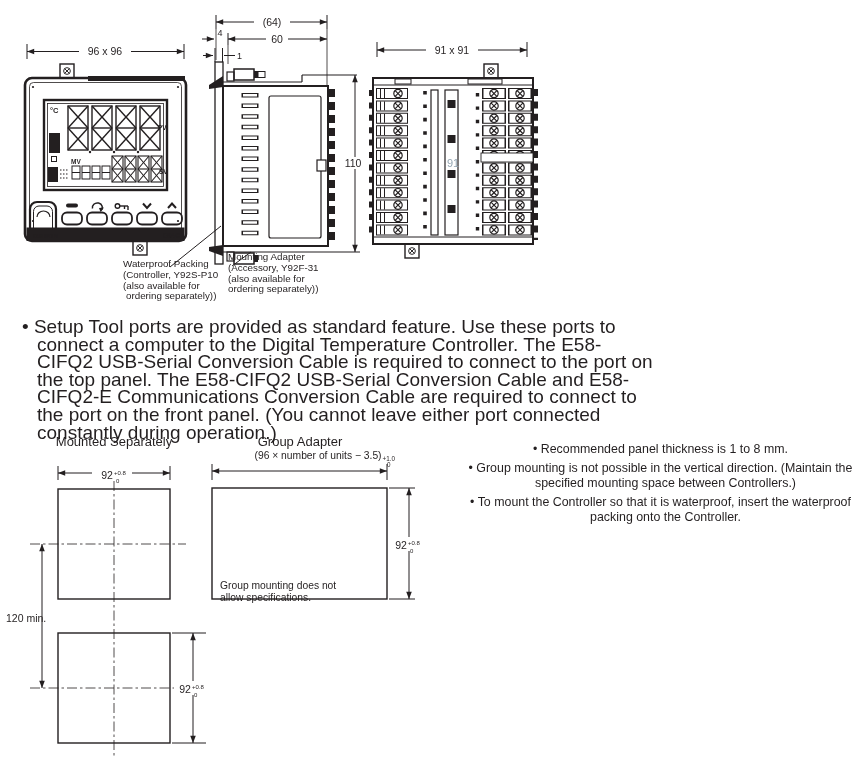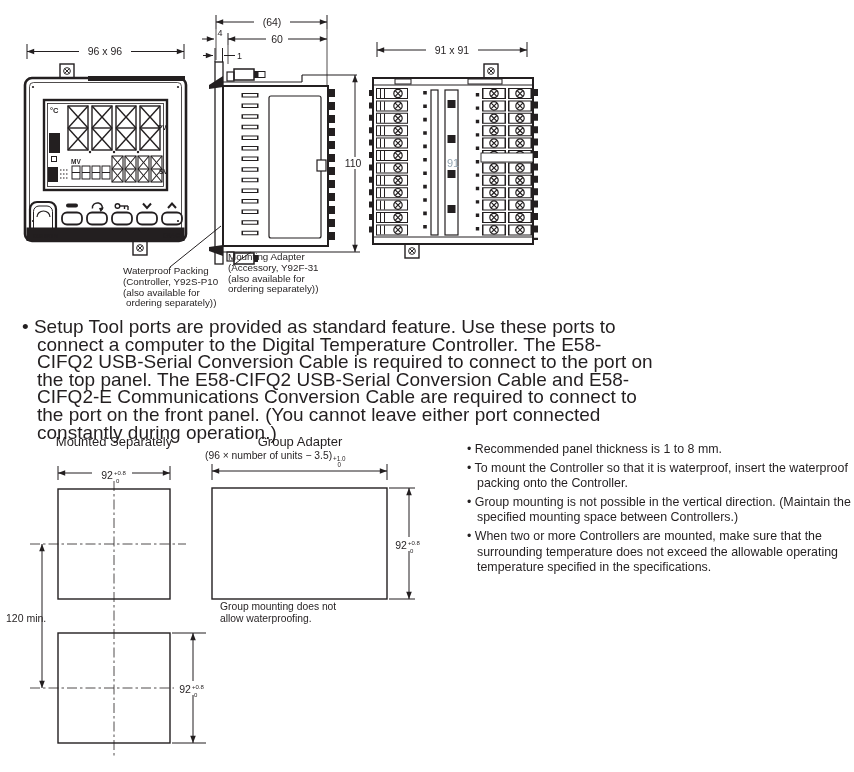--- a/index.html
+++ b/index.html
@@ -16,26 +16,26 @@
   svg .dim{stroke-width:1;}
   svg .dl{font-size:10.5px;}
   svg .ds{font-size:9px;}
   svg .dt{font-size:6px;}
   svg .wm{fill:#94a5b2;font-size:11px;}
   marker path{fill:#231f20;stroke:none;}
   .callout{font-size:9.8px;line-height:10.8px;}
   .note-main{font-size:19px;line-height:17.6px;padding-left:15px;text-indent:-15px;}
   .note-main::before{content:"•  ";}
   .sec-title{font-size:13px;font-weight:normal;text-align:center;}
-  .formula{font-size:10.3px;text-align:left;white-space:nowrap;}
+  .formula{font-size:10.3px;text-align:right;white-space:nowrap;}
   .tol{display:inline-flex;flex-direction:column;align-items:center;font-size:6.3px;
        line-height:6.4px;vertical-align:-2px;margin-left:1px;}
   .tol i{font-style:normal;}
   .caption{font-size:10.3px;line-height:12px;}
-  .notes .note{font-size:12.4px;line-height:15.6px;margin-bottom:3px;padding-left:10px;text-indent:-10px;}
+  .notes .note{font-size:12.4px;line-height:15.6px;margin-bottom:3px;padding-left:10px;text-indent:-10px;text-align:center;}
   .notes .note::before{content:"• ";}
 </style>
 </head>
 <body>
 
 <div class="page">
 
   <svg class="abs" style="left:0;top:0" width="854" height="300" viewBox="0 0 854 300">
     <defs>
       <marker id="ah" viewBox="0 0 10 10" refX="9.5" refY="5" markerWidth="8" markerHeight="8" orient="auto-start-reverse">
@@ -285,21 +285,21 @@
         <rect x="484" y="64" width="14" height="14" stroke-width="1.4"></rect>
         <use href="#screw" transform="translate(491,71) scale(0.8)"></use>
       </g>
       <g>
         <rect x="405" y="244" width="14" height="14" stroke-width="1.4"></rect>
         <use href="#screw" transform="translate(412,251) scale(0.8)"></use>
       </g>
     </g>
   </svg>
 
-  <div class="abs callout" style="left:123px;top:266px">
+  <div class="abs callout" style="left:123px;top:259px">
     <div>Waterproof Packing</div>
     <div>(Controller, Y92S-P10</div>
     <div>(also available for</div>
     <div style="padding-left:3px">ordering separately))</div>
   </div>
   <div class="abs callout" style="left:228px;top:252px">
     <div>Mounting Adapter</div>
     <div>(Accessory, Y92F-31</div>
     <div>(also available for</div>
     <div>ordering separately))</div>
@@ -363,25 +363,24 @@
         <text class="dt" x="410" y="98">0</text>
       </g>
     </g>
     <defs>
       <marker id="ah2" viewBox="0 0 10 10" refX="9.5" refY="5" markerWidth="8" markerHeight="8" orient="auto-start-reverse">
           <path d="M0.5,1.5 L9.5,5 L0.5,8.5 Z"></path>
         </marker>
     </defs>
   </svg>
 
-  <div class="abs caption" style="left:220px;top:601px">
+  <div class="abs caption" style="left:220px;top:580px">
     <div>Group mounting does not</div>
-    <div>allow waterproofing.</div>
+    <div>allow specifications.</div>
   </div>
 
   <div class="abs notes" style="left:467px;top:442px;width:387px">
     <div class="note">Recommended panel thickness is 1 to 8 mm.</div>
+    <div class="note">Group mounting is not possible in the vertical direction. (Maintain the specified mounting space between Controllers.)</div>
     <div class="note">To mount the Controller so that it is waterproof, insert the waterproof packing onto the Controller.</div>
-    <div class="note">Group mounting is not possible in the vertical direction. (Maintain the specified mounting space between Controllers.)</div>
-    <div class="note">When two or more Controllers are mounted, make sure that the surrounding temperature does not exceed the allowable operating temperature specified in the specifications.</div>
   </div>
 
 </div>
 
 </body></html>

